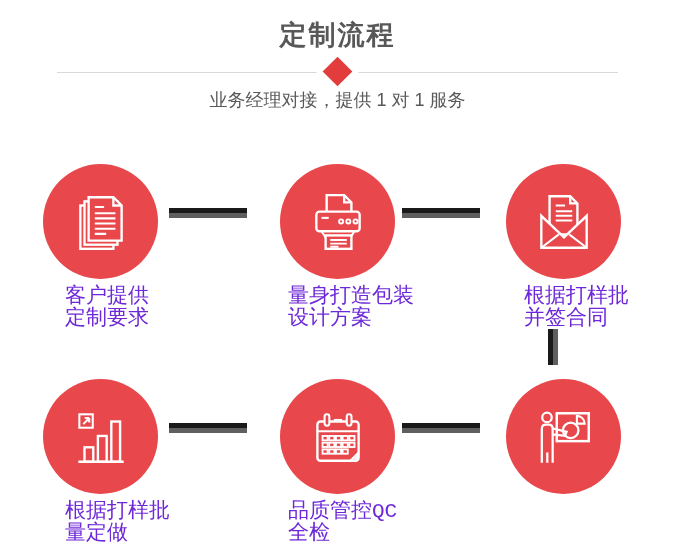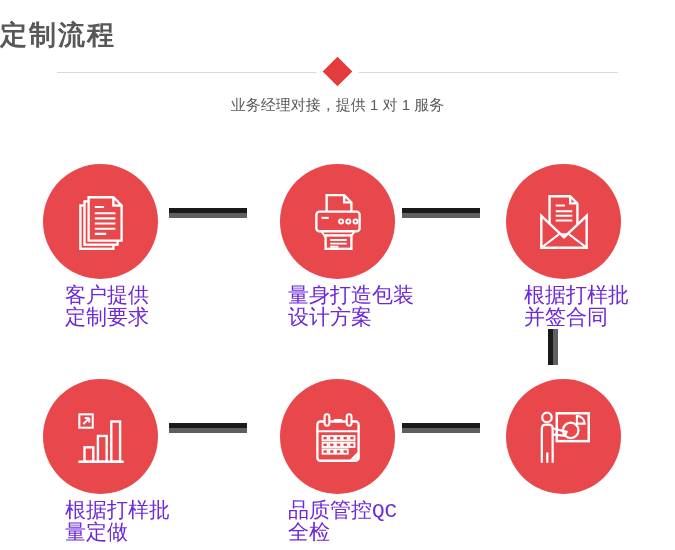--- a/index.html
+++ b/index.html
@@ -1,24 +1,24 @@
 <!DOCTYPE html>
 <html><head>
 <meta charset="utf-8">
 <style>
   html,body{margin:0;padding:0;background:#fff;}
   #canvas{position:relative;width:675px;height:550px;background:#fff;overflow:hidden;
           font-family:"Liberation Sans","DejaVu Sans",sans-serif;}
-  .page-title{position:absolute;left:0;top:17px;width:675px;
+  .page-title{position:absolute;left:0;top:17px;width:675px;text-align:center;
           font-size:27px;font-weight:bold;color:#585858;letter-spacing:2px;}
   .divider{position:absolute;left:57px;top:72px;width:561px;height:1px;background:#d9d9d9;}
   .diamond{position:absolute;left:327px;top:61px;width:21px;height:21px;background:#e23c3c;
           transform:rotate(45deg);box-shadow:0 0 0 5px #fff;}
-  .subtitle{position:absolute;left:0;top:96px;width:675px;text-align:center;
-          font-size:15px;color:#595959;}
+  .subtitle{position:absolute;left:0;top:88px;width:675px;text-align:center;
+          font-size:18px;color:#595959;}
   .circle{position:absolute;width:115px;height:115px;border-radius:50%;background:#e8474b;
           display:flex;align-items:center;justify-content:center;}
   .c0{left:43px;top:164px;} .c1{left:280px;top:164px;} .c2{left:506px;top:164px;}
   .c3{left:43px;top:379px;} .c4{left:280px;top:379px;} .c5{left:506px;top:379px;}
   .hbar{position:absolute;width:78px;height:10px;
         background:linear-gradient(to bottom,#1a1a1a 0 50%,#5f5f5f 50% 100%);}
   .h1{left:169px;top:208px;} .h2{left:402px;top:208px;}
   .h3{left:169px;top:423px;} .h4{left:402px;top:423px;}
   .vbar{position:absolute;left:548px;top:329px;width:10px;height:36px;
         background:linear-gradient(to right,#1a1a1a 0 50%,#5f5f5f 50% 100%);}

